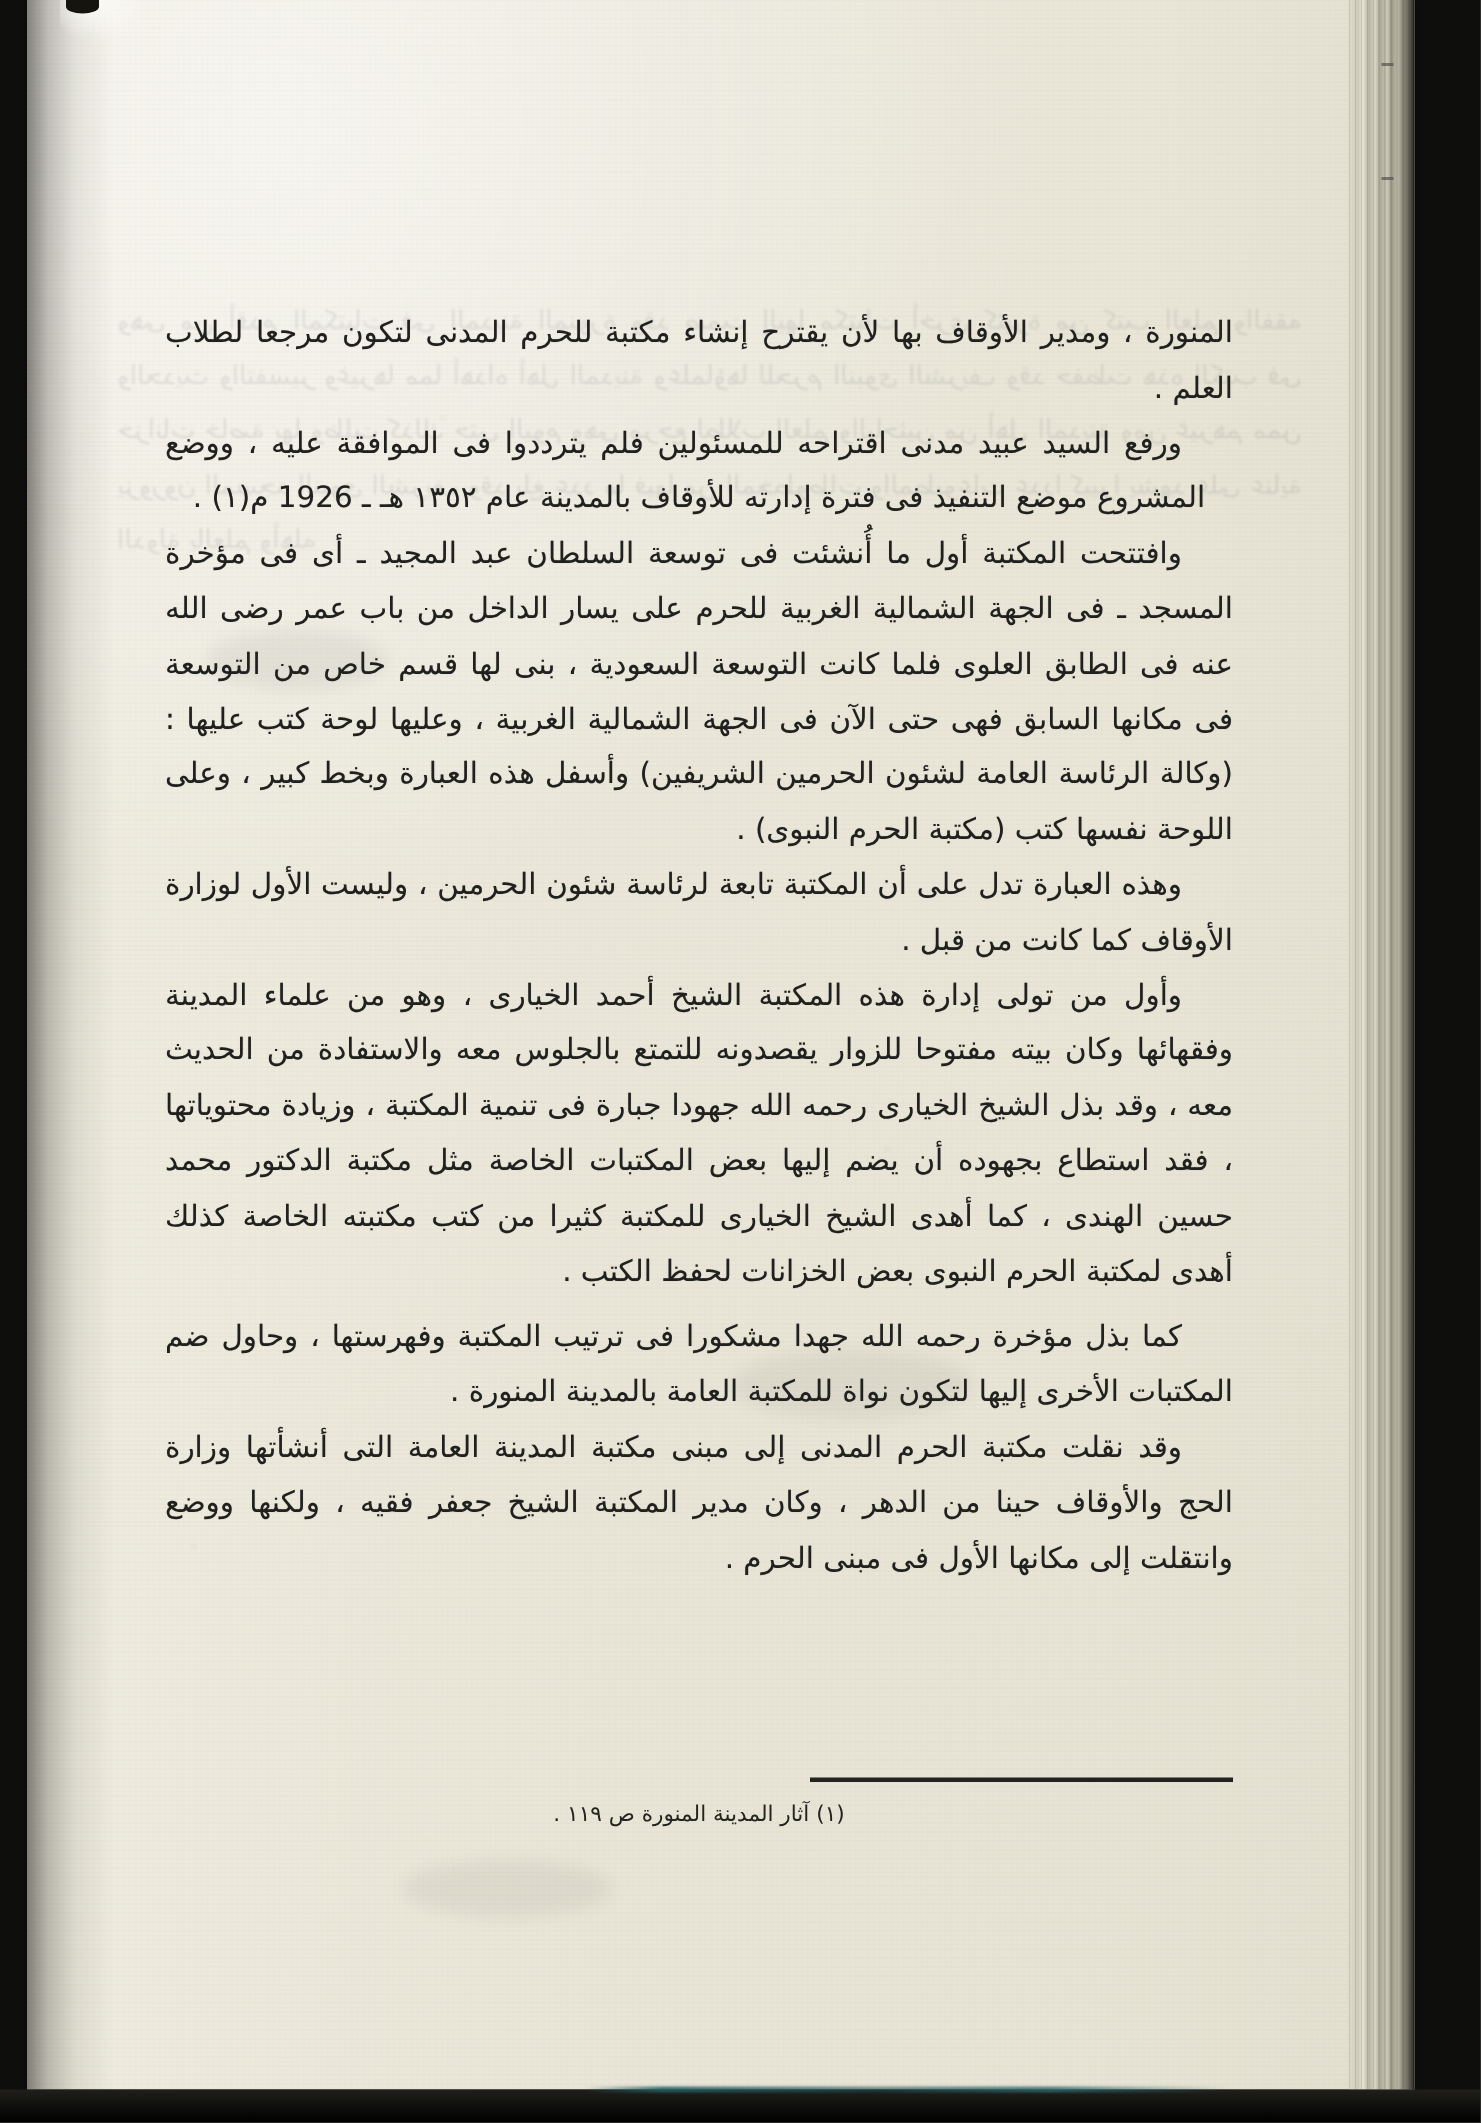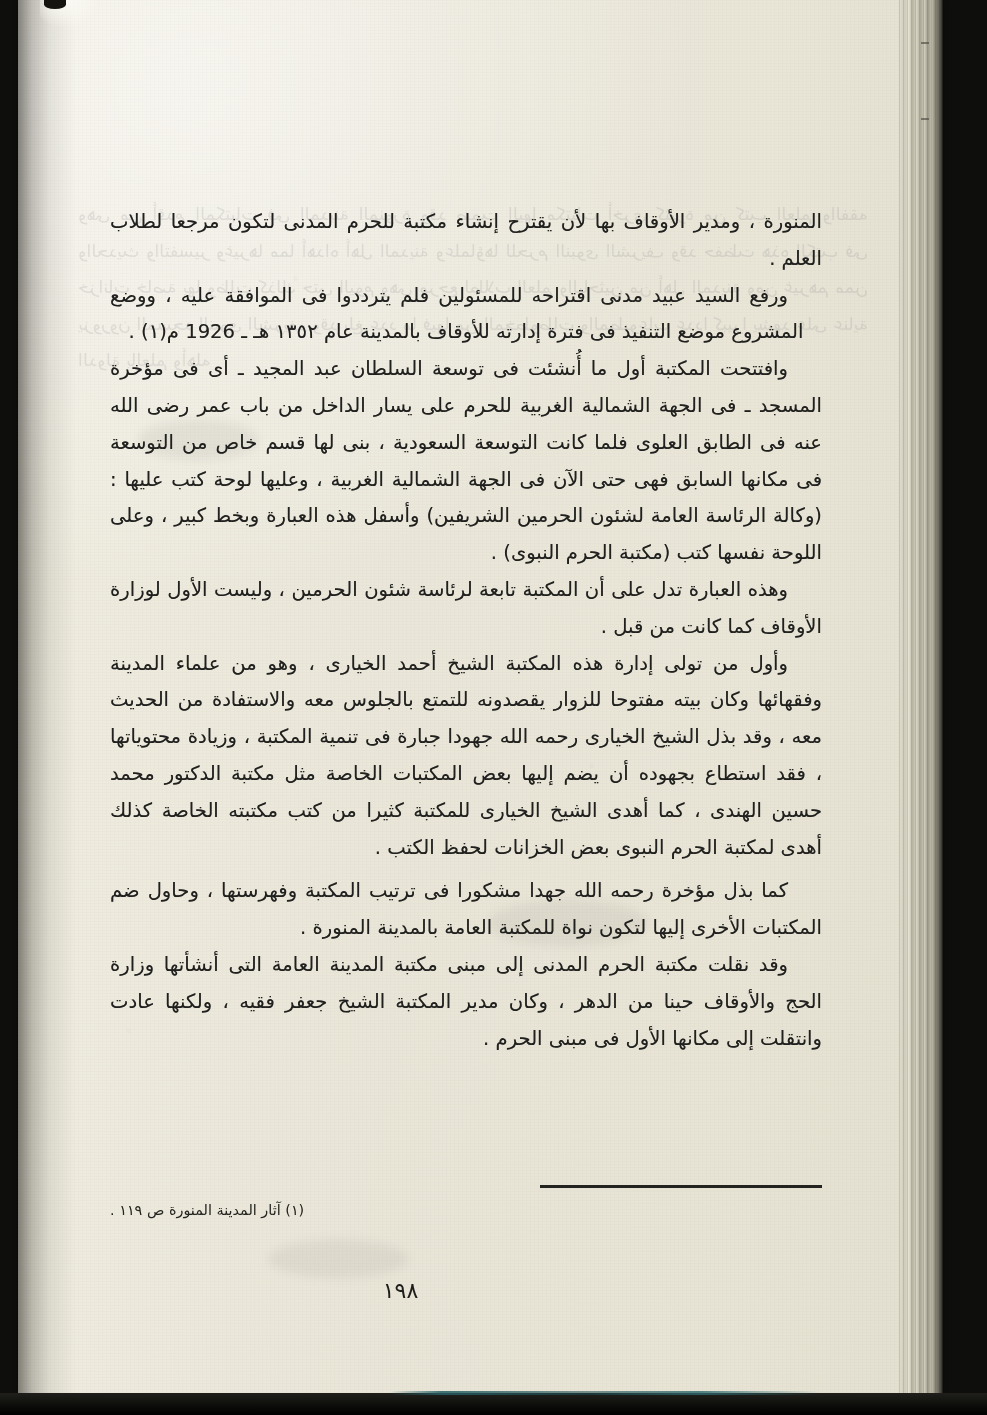--- a/index.html
+++ b/index.html
@@ -210,21 +210,21 @@
   .footnote-rule {
     height: 2.5px;
     width: 282px;
     margin: 0 0 0 auto;   
     background: #23231f;
   }
   .footnote-text {
     margin: 12px 0 0 0;
     font-size: 14.4px;
     line-height: 20px;
-    text-align: left;
+    text-align: center;
     color: #23231f;
     font-family: "DejaVu Sans", "Liberation Sans", sans-serif;
   }
 
   
   .folio {
     position: absolute;
     left: 0;
     top: 1278px;
     width: 925px;
@@ -272,29 +272,28 @@
       <p class="para indent">وافتتحت المكتبة أول ما أُنشئت فى توسعة السلطان عبد المجيد ـ أى فى مؤخرة المسجد ـ فى الجهة الشمالية الغربية للحرم على يسار الداخل من باب عمر رضى الله عنه فى الطابق العلوى فلما كانت التوسعة السعودية ، بنى لها قسم خاص من التوسعة فى مكانها السابق فهى حتى الآن فى الجهة الشمالية الغربية ، وعليها لوحة كتب عليها : (وكالة الرئاسة العامة لشئون الحرمين الشريفين) وأسفل هذه العبارة وبخط كبير ، وعلى اللوحة نفسها كتب (مكتبة الحرم النبوى) .</p>
 
       <p class="para indent">وهذه العبارة تدل على أن المكتبة تابعة لرئاسة شئون الحرمين ، وليست الأول لوزارة الأوقاف كما كانت من قبل .</p>
 
       <p class="para indent">وأول من تولى إدارة هذه المكتبة الشيخ أحمد الخيارى ، وهو من علماء المدينة وفقهائها وكان بيته مفتوحا للزوار يقصدونه للتمتع بالجلوس معه والاستفادة من الحديث معه ، وقد بذل الشيخ الخيارى رحمه الله جهودا جبارة فى تنمية المكتبة ، وزيادة محتوياتها ، فقد استطاع بجهوده أن يضم إليها بعض المكتبات الخاصة مثل مكتبة الدكتور محمد حسين الهندى ، كما أهدى الشيخ الخيارى للمكتبة كثيرا من كتب مكتبته الخاصة كذلك أهدى لمكتبة الحرم النبوى بعض الخزانات لحفظ الكتب .</p>
 
       <div class="gap-sm"></div>
 
       <p class="para indent">كما بذل مؤخرة رحمه الله جهدا مشكورا فى ترتيب المكتبة وفهرستها ، وحاول ضم المكتبات الأخرى إليها لتكون نواة للمكتبة العامة بالمدينة المنورة .</p>
 
-      <p class="para indent">وقد نقلت مكتبة الحرم المدنى إلى مبنى مكتبة المدينة العامة التى أنشأتها وزارة الحج والأوقاف حينا من الدهر ، وكان مدير المكتبة الشيخ جعفر فقيه ، ولكنها عادت وانتقلت إلى مكانها الأول فى مبنى الحرم .</p>
+      <p class="para indent">وقد نقلت مكتبة الحرم المدنى إلى مبنى مكتبة المدينة العامة التى أنشأتها وزارة الحج والأوقاف حينا من الدهر ، وكان مدير المكتبة الشيخ جعفر فقيه ، ولكنها ووضع وانتقلت إلى مكانها الأول فى مبنى الحرم .</p>
     </div>
 
     <div class="footnote-zone">
       <div class="footnote-rule"></div>
       <p class="footnote-text">(١) آثار المدينة المنورة ص ١١٩ .</p>
     </div>
 
-    <div class="folio">١٩٨</div>
 
     <div class="fore-edge">
       <div class="edge-nick n1"></div>
       <div class="edge-nick n2"></div>
     </div>
 
     <div class="gutter-shadow"></div>
     <div class="corner-blotch"></div>
     <div class="corner-dark"></div>
   </div>

